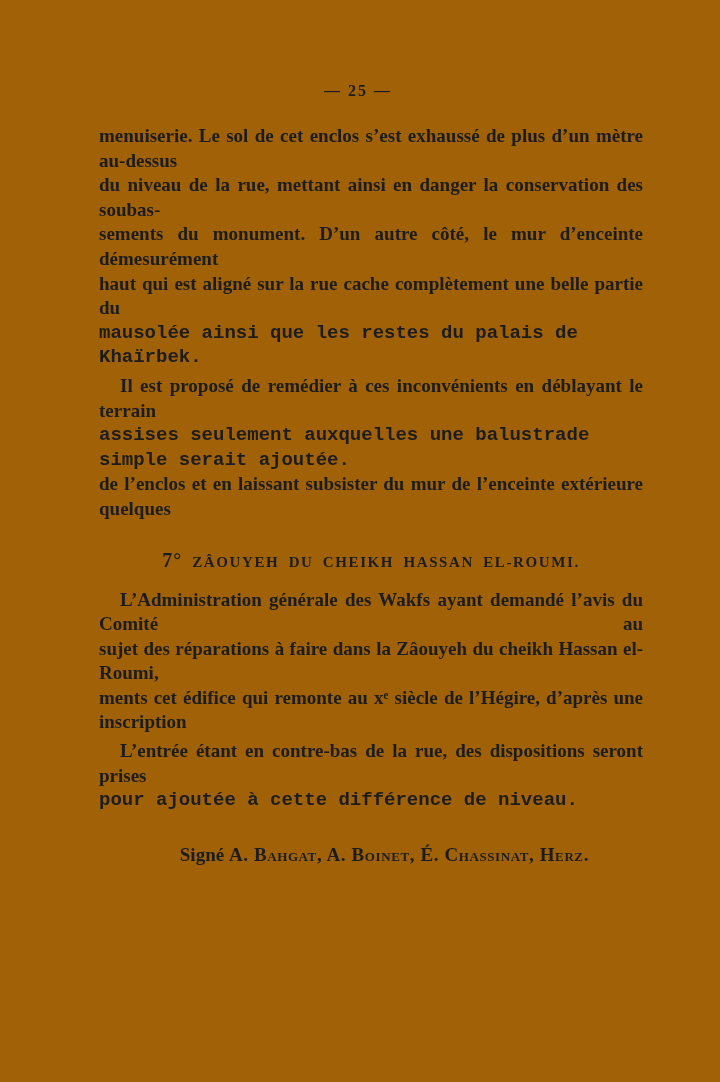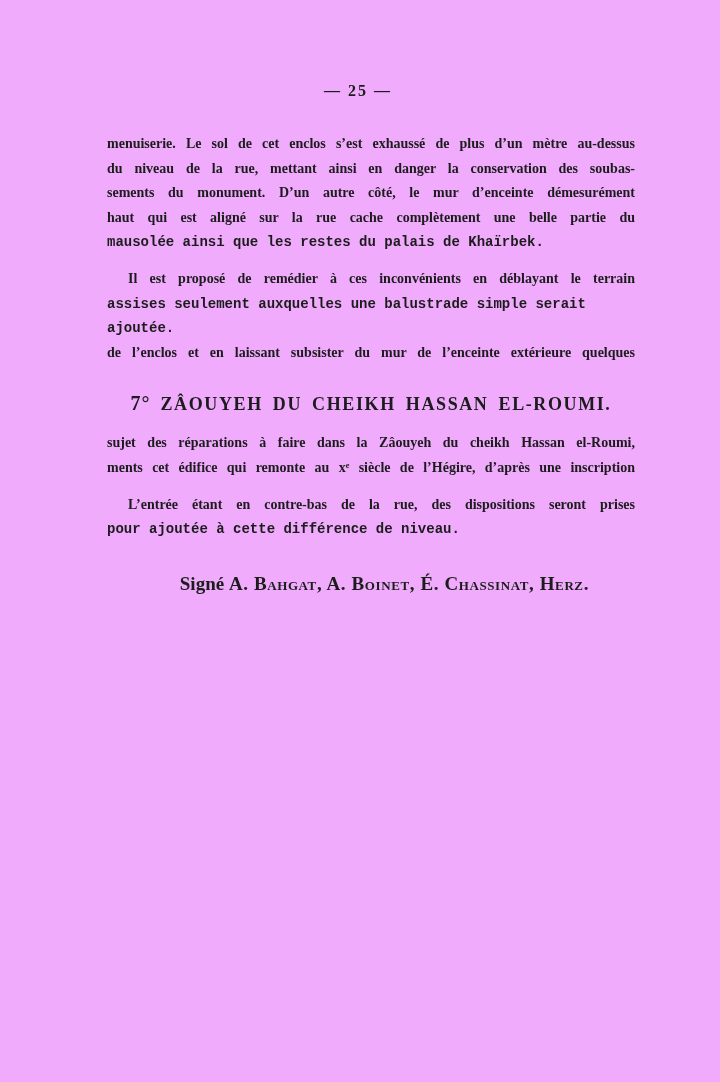--- a/index.html
+++ b/index.html
@@ -4,21 +4,21 @@
 <style>
   html, body {
     margin: 0;
     padding: 0;
     background: #ffffff;
   }
   .page {
     position: relative;
     width: 720px;
     height: 1082px;
-    background: #f0abfc;
+    background: #a16207;
     overflow: hidden;
     font-family: "Liberation Serif", "DejaVu Serif", serif;
     font-weight: 700;
     color: #1c1c1c;
     -webkit-font-smoothing: antialiased;
   }
   .page-number {
     position: absolute;
     top: 82px;
     left: 0;
@@ -27,23 +27,23 @@
     font-size: 16px;
     letter-spacing: 2px;
   }
   .column {
     position: absolute;
     left: 95px;
     top: 120px;
     width: 552px;
   }
   .para {
-    font-size: 14px;
+    font-size: 19px;
     line-height: 24.6px;
-    margin: 12px;
+    margin: 4px;
   }
   .line {
     white-space: normal;
   }
   .j {
     text-align: justify;
     text-align-last: justify;
   }
   .last {
     text-align: left;
@@ -57,21 +57,21 @@
     line-height: 24px;
     text-align: center;
     white-space: nowrap;
   }
   .heading-num {
     font-size: 20px;
     letter-spacing: 1px;
     margin-right: 10px;
   }
   .heading-title {
-    font-size: 18px;
+    font-size: 15px;
     letter-spacing: 1.6px;
     word-spacing: 4px;
   }
   .para-3 { margin-top: 14px; }
   .signature {
     margin-top: 32px;
     font-size: 19px;
     line-height: 20px;
     text-align: right;
     padding-right: 58px;
@@ -103,20 +103,21 @@
       <div class="line j indent">Il est proposé de remédier à ces inconvénients en déblayant le terrain</div>
       <div class="line last">assises seulement auxquelles une balustrade simple serait ajoutée.</div>
       <div class="line j">de l’enclos et en laissant subsister du mur de l’enceinte extérieure quelques</div>
     </div>
 
     <div class="heading">
       <span class="heading-num">7°</span><span class="heading-title">ZÂOUYEH DU CHEIKH HASSAN EL-ROUMI.</span>
     </div>
 
     <div class="para para-3">
+      <div class="line j indent">L’Administration générale des Wakfs ayant demandé l’avis du Comité au</div>
       <div class="line j">sujet des réparations à faire dans la Zâouyeh du cheikh Hassan el-Roumi,</div>
       <div class="line j">ments cet édifice qui remonte au xᵉ siècle de l’Hégire, d’après une inscription</div>
     </div>
 
     <div class="para">
       <div class="line j indent">L’entrée étant en contre-bas de la rue, des dispositions seront prises</div>
       <div class="line last">pour ajoutée à cette différence de niveau.</div>
     </div>
 
     <div class="signature">

